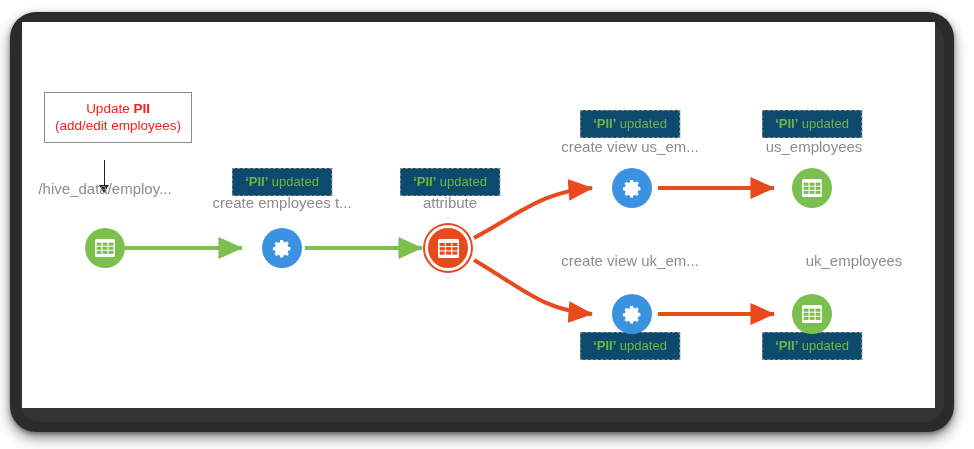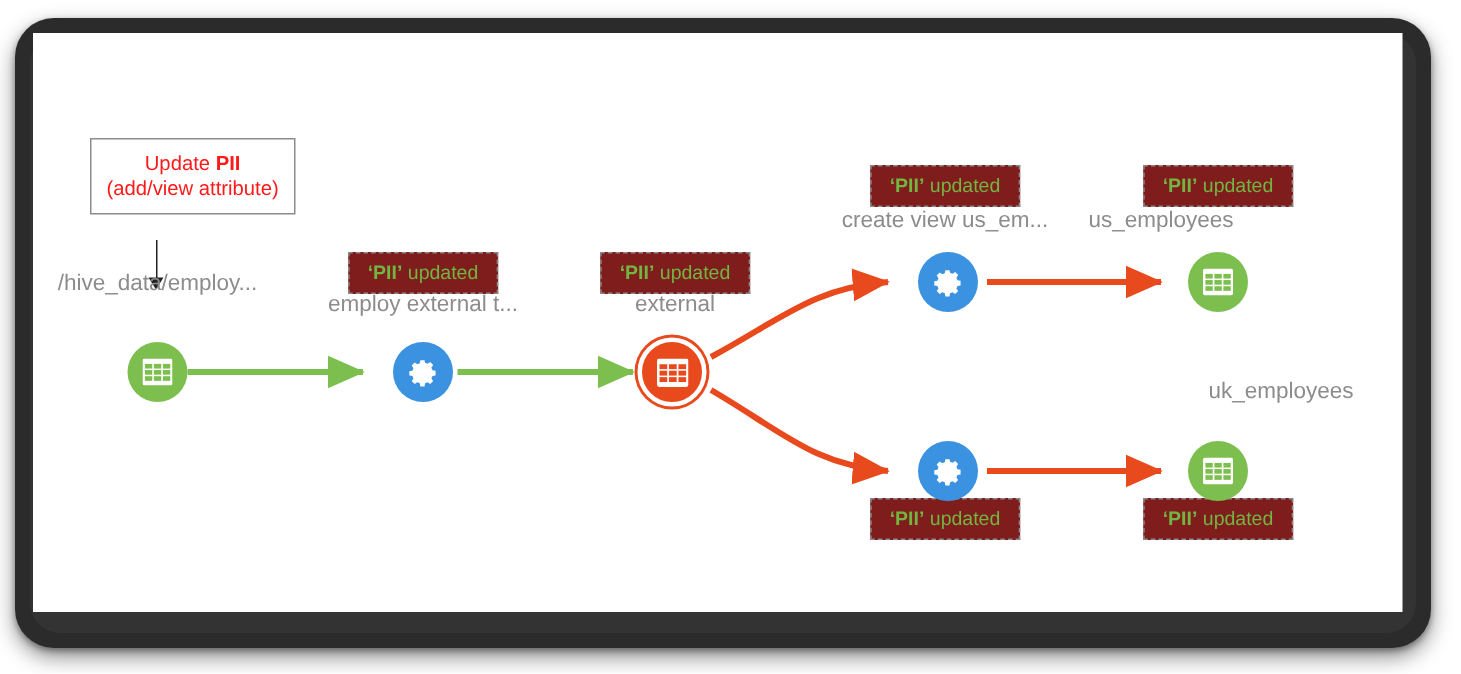--- a/index.html
+++ b/index.html
@@ -85,21 +85,21 @@
     font-size: 15px;
     white-space: nowrap;
     text-align: center;
     transform: translateX(-50%);
   }
 
   
   .badge {
     position: absolute;
     border: 1px dashed #8a8a8a;
-    background: #7f1d1d;
+    background: #0c4a6e;
     color: #72b541;
     font-size: 13px;
     padding: 5px 12px 6px 12px;
     white-space: nowrap;
     transform: translateX(-50%);
     text-align: left;
   }
   .badge b { font-weight: bold; }
 
   
@@ -155,23 +155,23 @@
 
       <path d="M 452 216 C 500 190, 520 170, 570 166" stroke="#e8491d" stroke-width="4" fill="none" marker-end="url(#arrow-red)"></path>
 
       <path d="M 636 166 L 752 166" stroke="#e8491d" stroke-width="4" fill="none" marker-end="url(#arrow-red)"></path>
 
       <path d="M 452 238 C 500 266, 520 288, 570 292" stroke="#e8491d" stroke-width="4" fill="none" marker-end="url(#arrow-red)"></path>
 
       <path d="M 636 292 L 752 292" stroke="#e8491d" stroke-width="4" fill="none" marker-end="url(#arrow-red)"></path>
     </svg>
 
-    <div id="annotation" style="left:22px; top:70px;margin-left:16px;">
+    <div id="annotation" style="left:22px; top:70px;">
       <div><span>Update </span><b>PII</b></div>
-      <div>(add/view attribute)</div>
+      <div>(add/edit employees)</div>
     </div>
     <div id="anno-stem" style="left:82px; top:138px; height:26px;"></div>
     <div id="anno-head" style="left:77px; top:163px;"></div>
 
     <div class="badge" style="left:260px; top:146px;">
       <b>‘PII’</b><span> updated</span>
     </div>
 
     <div class="badge" style="left:428px; top:146px;">
       <b>‘PII’</b><span> updated</span>
@@ -187,24 +187,25 @@
 
     <div class="badge" style="left:608px; top:310px;">
       <b>‘PII’</b><span> updated</span>
     </div>
 
     <div class="badge" style="left:790px; top:310px;">
       <b>‘PII’</b><span> updated</span>
     </div>
 
     <div class="caption" style="left:83px; top:158px;">/hive_data/employ...</div>
-    <div class="caption" style="left:260px; top:172px;">employ external t...</div>
-    <div class="caption" style="left:428px; top:172px;">external</div>
+    <div class="caption" style="left:260px; top:172px;">create employees t...</div>
+    <div class="caption" style="left:428px; top:172px;">attribute</div>
     <div class="caption" style="left:608px; top:116px;">create view us_em...</div>
-    <div class="caption" style="left:752px; top:116px;">us_employees</div>
+    <div class="caption" style="left:792px; top:116px;">us_employees</div>
+    <div class="caption" style="left:608px; top:230px;">create view uk_em...</div>
     <div class="caption" style="left:790px; top:230px;margin-left:42px;">uk_employees</div>
 
     <div class="node table-green" style="left:63px; top:206px;">
       <span>
         <svg width="20" height="18" viewBox="0 0 20 18">
           <rect x="0" y="0" width="20" height="18" rx="1.5" fill="#ffffff"></rect>
           <rect x="1.6" y="3.6" width="4.9" height="3.1" fill="#7cbf4f"></rect>
           <rect x="7.6" y="3.6" width="4.9" height="3.1" fill="#7cbf4f"></rect>
           <rect x="13.6" y="3.6" width="4.9" height="3.1" fill="#7cbf4f"></rect>
           <rect x="1.6" y="7.7" width="4.9" height="3.1" fill="#7cbf4f"></rect>

